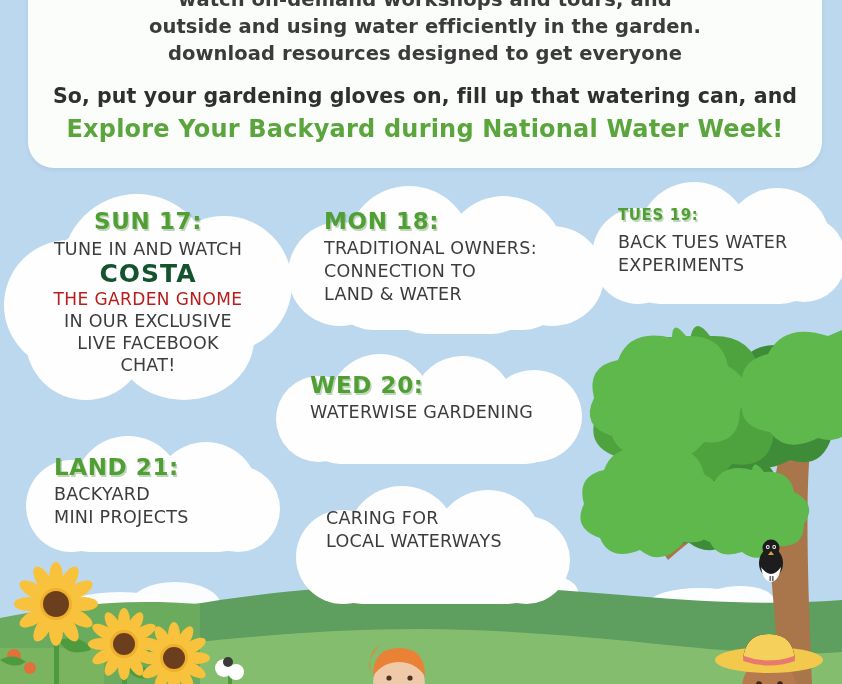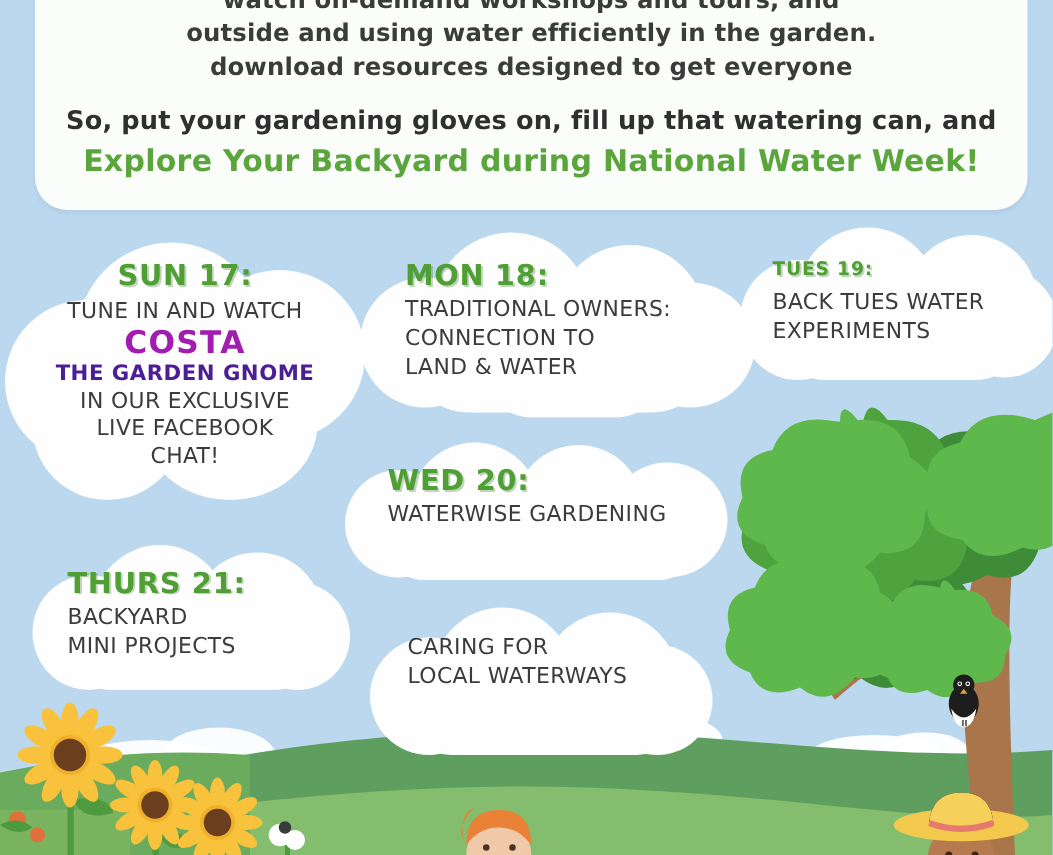--- a/index.html
+++ b/index.html
@@ -54,24 +54,24 @@
     font-family:"DejaVu Sans", sans-serif;
     font-weight:bold;color:#4f9f34;
     text-shadow:1.5px 1.5px 0 rgba(60,120,40,.30);
     letter-spacing:.6px;
   }
   .desc{
     font-family:"DejaVu Sans", sans-serif;
     color:#3c3c3c;letter-spacing:.3px;font-weight:500;
   }
   .desc .big-green{
-    display:block;color:#a21caf;font-weight:bold;letter-spacing:1px;
+    display:block;color:#14532d;font-weight:bold;letter-spacing:1px;
   }
   .desc .sm-green{
-    display:block;color:#4c1d95;font-weight:700;letter-spacing:.4px;
+    display:block;color:#b91c1c;font-weight:400;letter-spacing:.4px;
   }
 
   
   #cloud-sun{left:4px;top:186px;width:288px;height:214px;}
   #cloud-sun .txt{padding-top:22px;}
   #cloud-sun .day{font-size:23px;line-height:26px;}
   #cloud-sun .desc{font-size:17.5px;line-height:22px;margin-top:4px;}
   #cloud-sun .desc .big-green{font-size:25px;line-height:28px;}
   #cloud-sun .desc .sm-green{font-size:17px;line-height:22px;}
 
@@ -337,21 +337,21 @@
 
   <div class="cloud" id="cloud-thurs">
     <div class="blobs">
       <i style="left:0px;top:24px;width:90px;height:92px;"></i>
       <i style="left:48px;top:0px;width:108px;height:108px;"></i>
       <i style="left:128px;top:6px;width:104px;height:102px;"></i>
       <i style="left:170px;top:30px;width:84px;height:86px;"></i>
       <i style="left:24px;top:38px;width:208px;height:78px;border-radius:40px;"></i>
     </div>
     <div class="txt">
-      <div class="day">THURS 21:</div>
+      <div class="day">LAND 21:</div>
       <div class="desc">
         <span style="display:block">BACKYARD</span>
         <span style="display:block">MINI PROJECTS</span>
       </div>
     </div>
   </div>
 
   <div class="cloud" id="cloud-fri">
     <div class="blobs">
       <i style="left:0px;top:24px;width:94px;height:94px;"></i>

